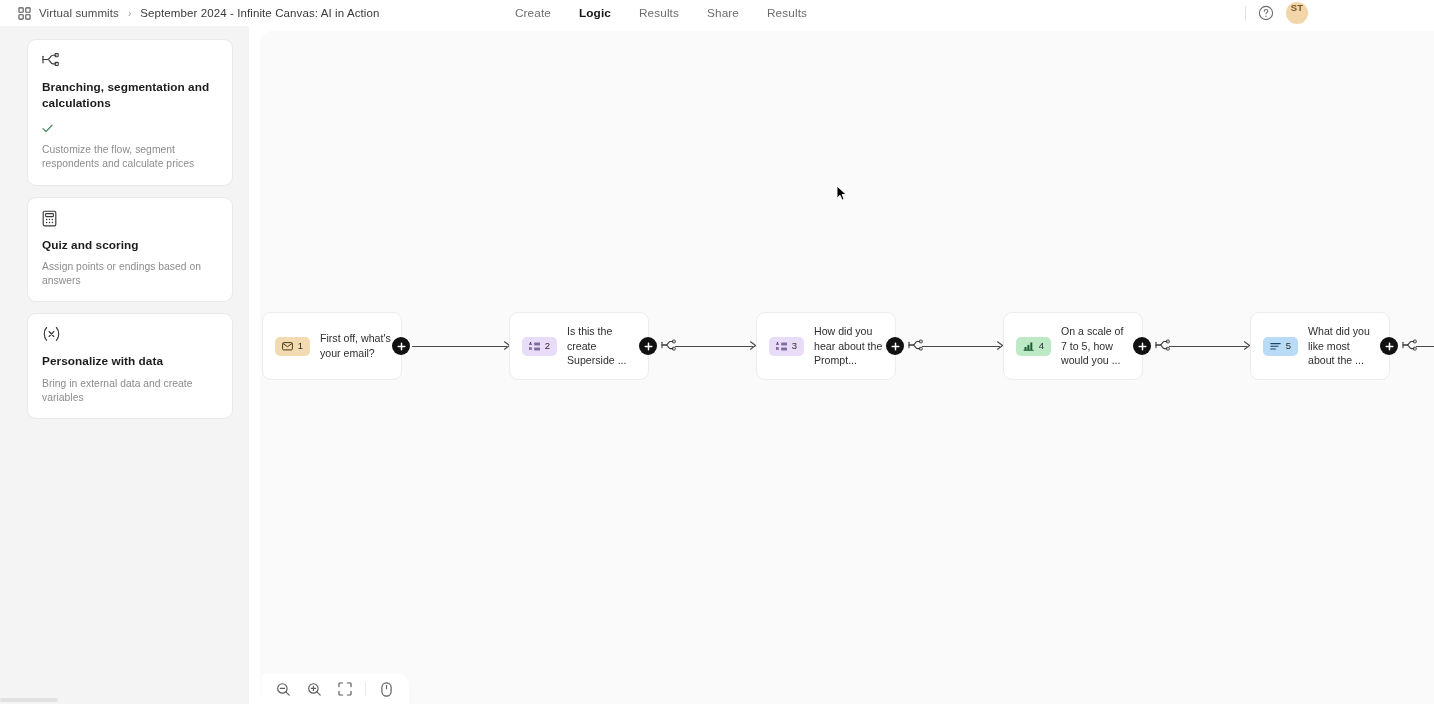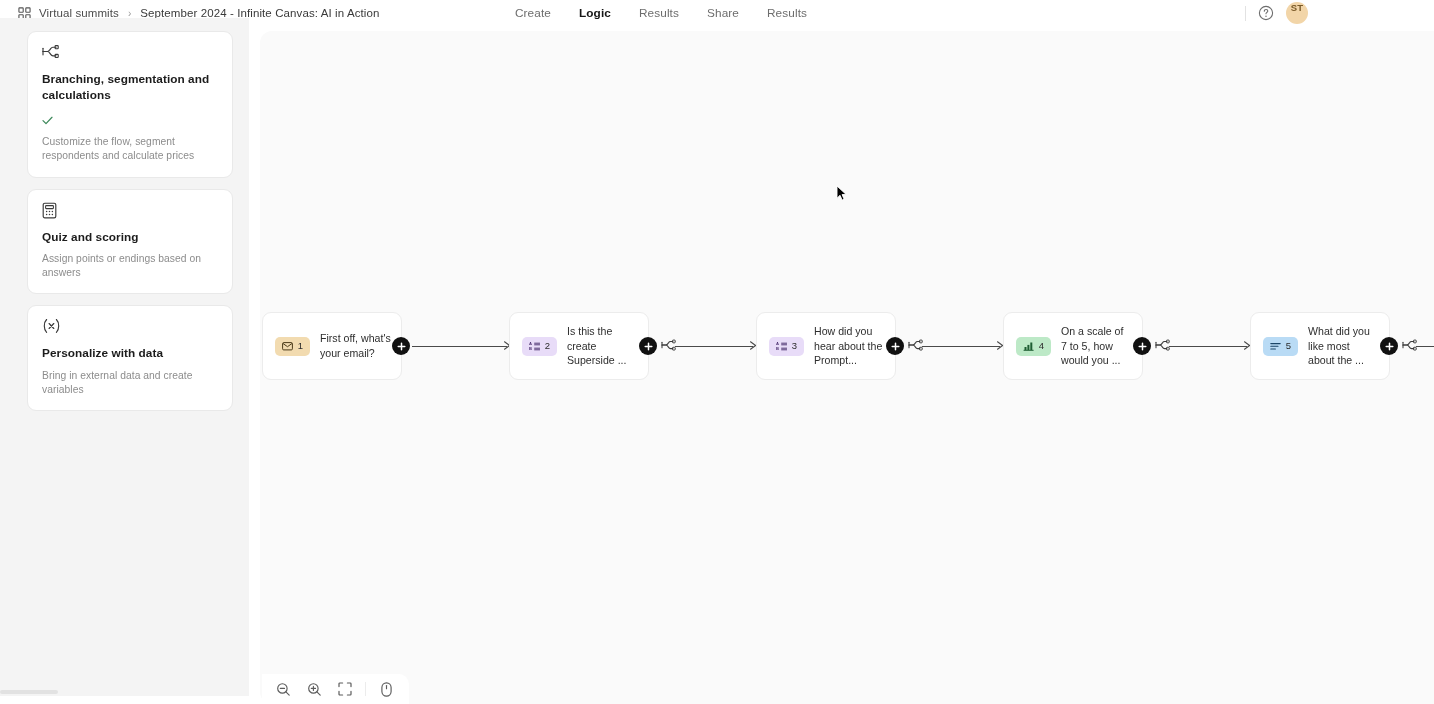--- a/index.html
+++ b/index.html
@@ -50,21 +50,21 @@
   #avatar {
     width: 22px; height: 22px; border-radius: 50%;
     background: #f2d5a8;
     display: flex; justify-content: center;
     font-size: 9.5px; color: #7a5a28; font-weight: 600;
     letter-spacing: .3px; cursor: pointer;
   }
 
   
   #sidebar {
-    position: absolute; left: 0; top: 18px;
+    position: absolute; left: 0; top: 26px;
     width: 249px; height: 678px;
     background: #f4f4f4;
     padding: 13px 16px 0 27px;
   }
   .card {
     background: #ffffff;
     border: 1px solid #e9e9e9;
     border-radius: 9px;
     padding: 12px 14px 14px 14px;
     margin-bottom: 11px;

